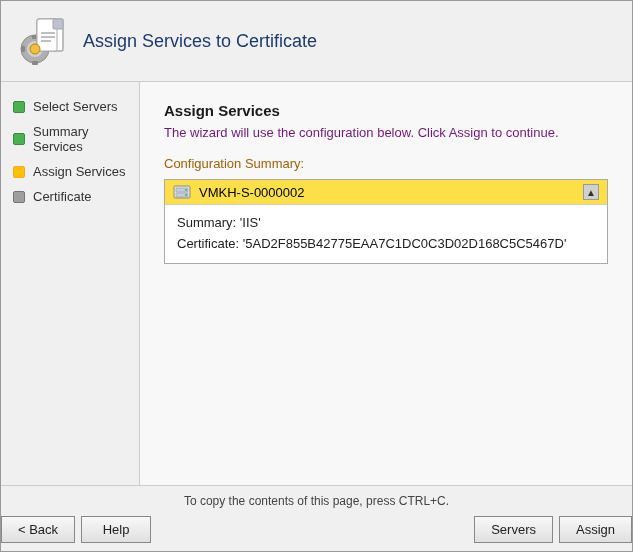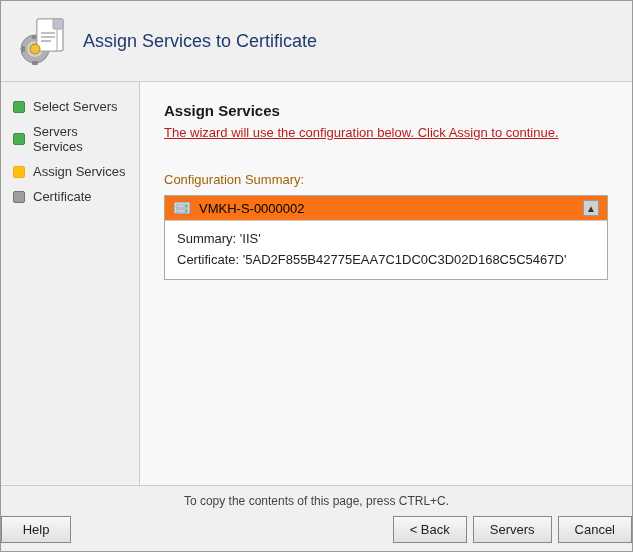--- a/index.html
+++ b/index.html
@@ -78,40 +78,39 @@
       background: #f8f8f8;
       overflow: auto;
     }
     .main-title {
       font-size: 15px;
       font-weight: bold;
       color: #1a1a1a;
       margin-bottom: 6px;
     }
     .main-subtitle {
-      color: #b91c1c;
-      margin-bottom: 32px;
-      font-size: 13px;
-      text-decoration: underline;
+      color: #701a75;
+      margin-bottom: 16px;
+      font-size: 13px;
     }
     .config-label {
       margin-bottom: 8px;
       color: #a16207;
       font-size: 13px;
     }
     .config-box {
       border: 1px solid #aaa;
       background: #fff;
       width: 100%;
     }
     .config-server-row {
       display: flex;
       align-items: center;
       padding: 4px 8px;
-      background: #f97316;
+      background: #fde047;
       border-bottom: 1px solid #ccc;
     }
     .server-icon {
       width: 18px;
       height: 14px;
       margin-right: 8px;
       flex-shrink: 0;
     }
     .config-server-name {
       flex: 1;
@@ -199,21 +198,21 @@
 
   <div class="dialog-body">
 
     <div class="sidebar">
       <div class="sidebar-item">
         <div class="sidebar-dot dot-green"></div>
         <span>Select Servers</span>
       </div>
       <div class="sidebar-item">
         <div class="sidebar-dot dot-green"></div>
-        <span>Servers Services</span>
+        <span>Summary Services</span>
       </div>
       <div class="sidebar-item">
         <div class="sidebar-dot dot-yellow"></div>
         <span>Assign Services</span>
       </div>
       <div class="sidebar-item">
         <div class="sidebar-dot dot-gray"></div>
         <span>Certificate</span>
       </div>
     </div>
@@ -239,19 +238,19 @@
           <div>Summary: 'IIS'</div>
           <div>Certificate: '5AD2F855B42775EAA7C1DC0C3D02D168C5C5467D'</div>
         </div>
       </div>
     </div>
   </div>
 
   <div class="dialog-footer">
     <div class="footer-hint">To copy the contents of this page, press CTRL+C.</div>
     <div class="footer-buttons">
+      <button class="btn">&lt; Back</button>
       <button class="btn footer-left">Help</button>
-      <button class="btn">&lt; Back</button>
       <button class="btn">Servers</button>
-      <button class="btn">Cancel</button>
+      <button class="btn">Assign</button>
     </div>
   </div>
 </div>
 
 </body></html>

